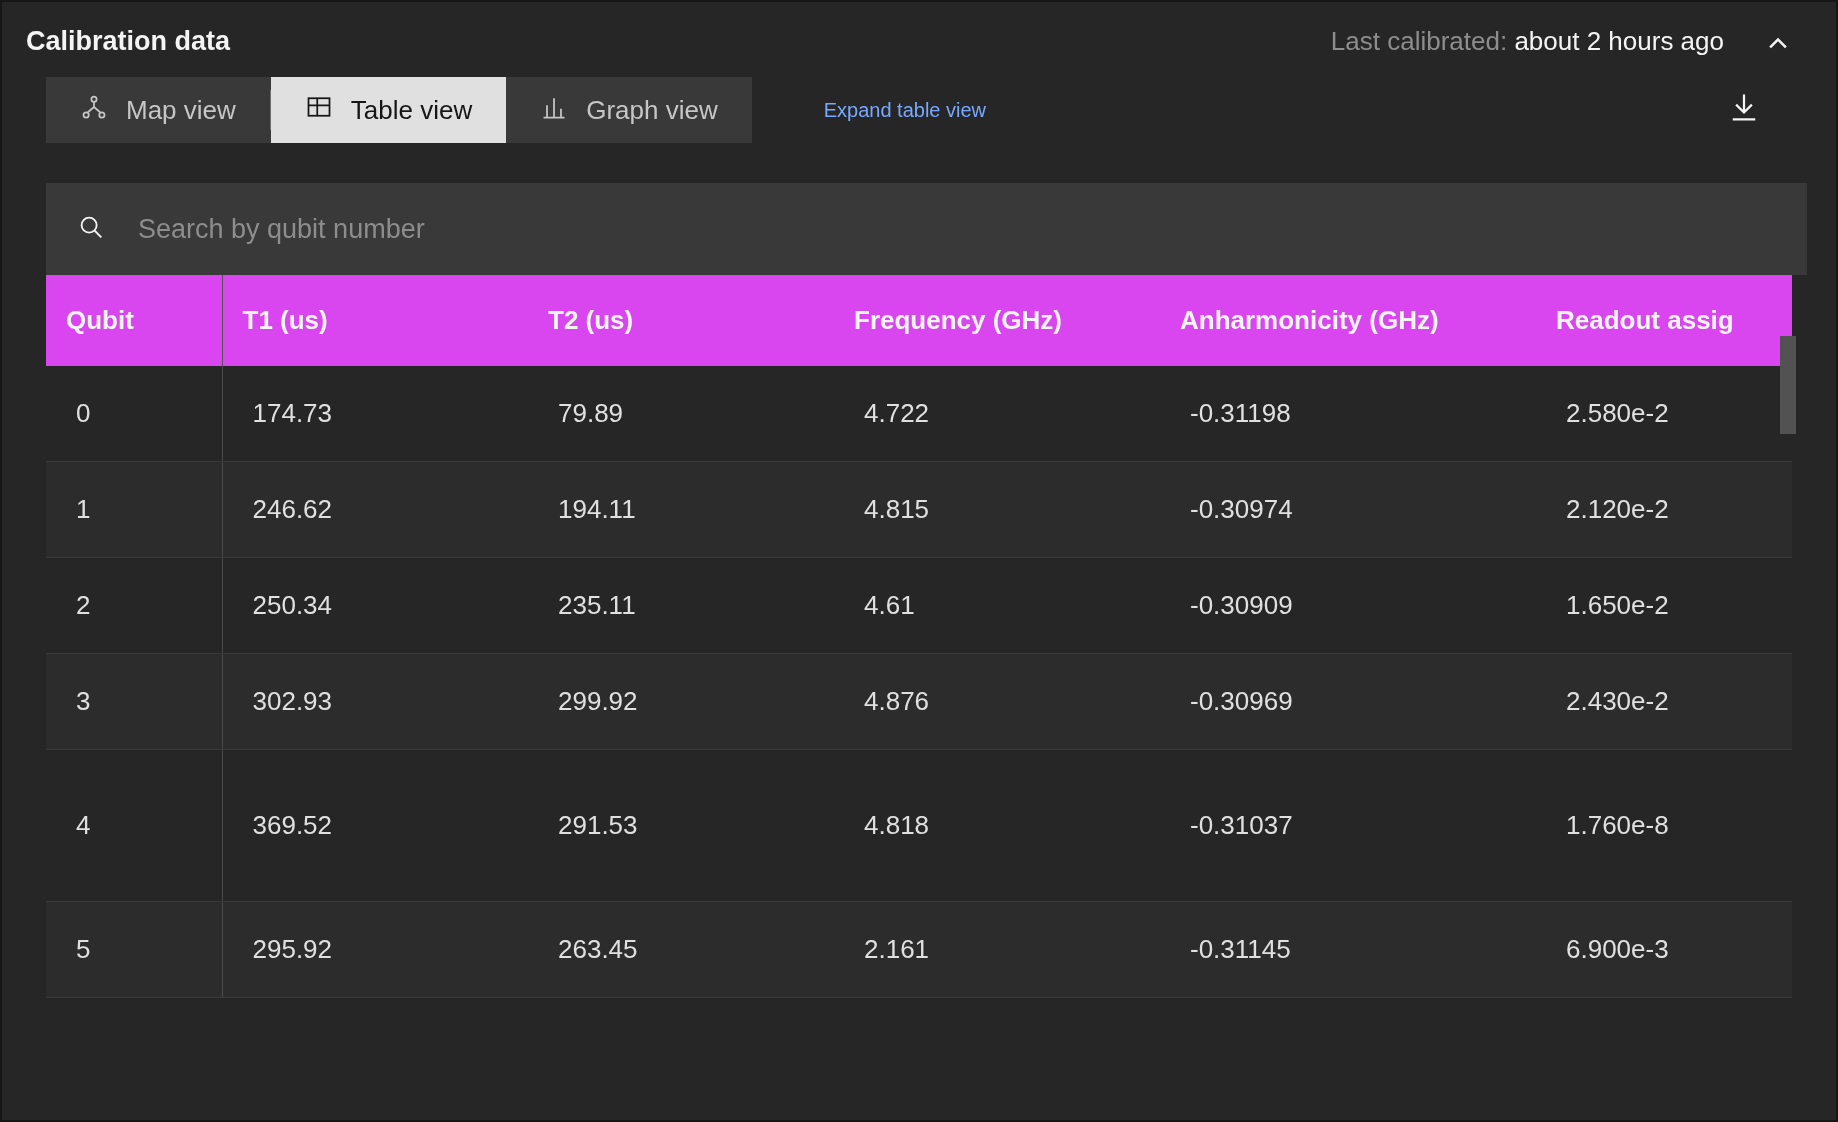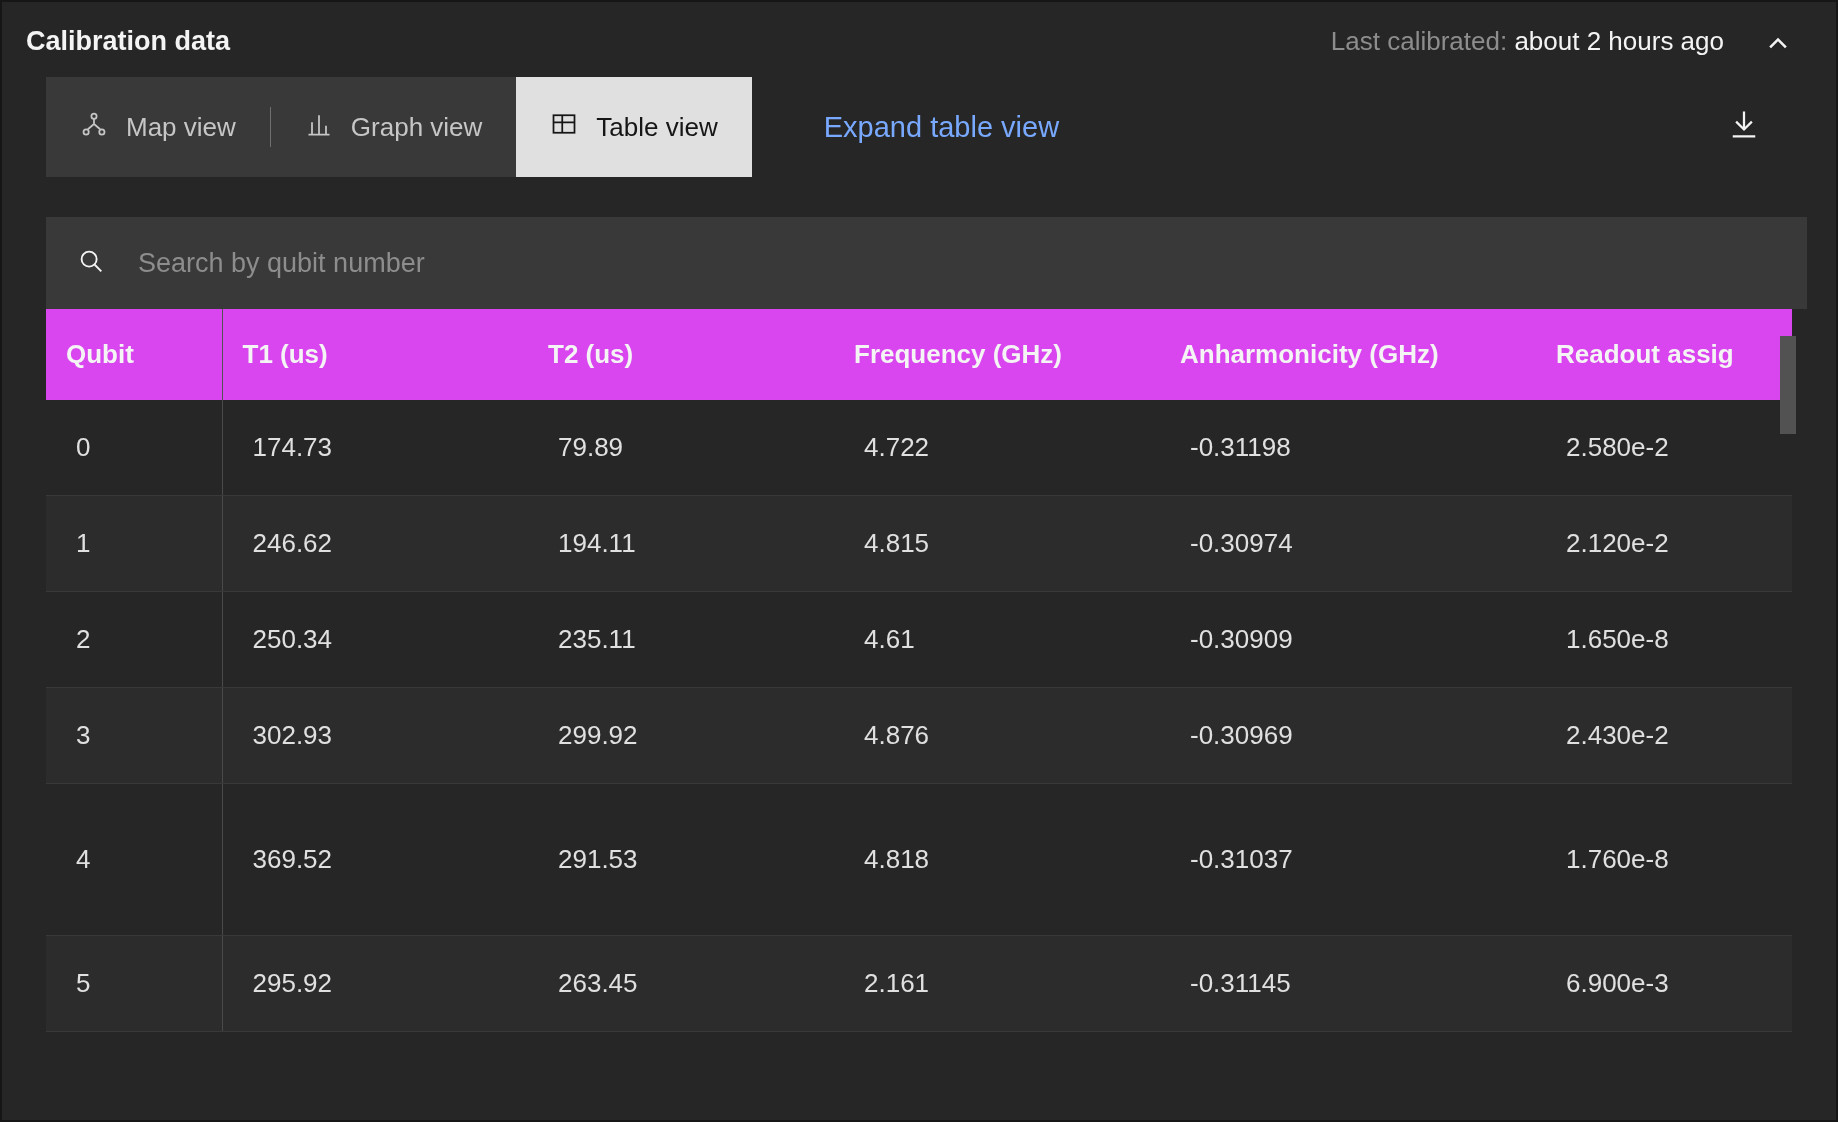--- a/index.html
+++ b/index.html
@@ -43,21 +43,21 @@
     .toolbar {
       display: flex;
       align-items: center;
       padding: 0 44px;
       gap: 24px;
     }
     .view-tabs {
       display: flex;
       background: #393939;
       border-radius: 0;
-      height: 100px;
+      height: 66px;
     }
     .tab {
       display: flex;
       align-items: center;
       gap: 18px;
       padding: 0 34px;
       font-size: 26px;
       color: #c6c6c6;
       cursor: pointer;
       position: relative;
@@ -67,21 +67,21 @@
       color: #161616;
     }
     .tab-sep {
       width: 1px;
       height: 40px;
       background: #6f6f6f;
       align-self: center;
     }
     .expand-link {
       color: #78a9ff;
-      font-size: 29px;
+      font-size: 20px;
       padding-left: 48px;
       cursor: pointer;
     }
     .spacer { flex: 1; }
     .download-btn {
       display: flex;
       align-items: center;
       justify-content: center;
       width: 56px;
       height: 56px;
@@ -178,36 +178,36 @@
           <svg width="28" height="28" viewBox="0 0 32 32" fill="none" stroke="#c6c6c6" stroke-width="2">
             <circle cx="16" cy="7" r="3"></circle>
               <circle cx="7" cy="25" r="3"></circle>
               <circle cx="25" cy="25" r="3"></circle>
             <path d="M16 10v6M16 16l-7 6M16 16l7 6"></path>
           </svg>
         </span>
         <span>Map view</span>
       </div>
       <div class="tab-sep"></div>
-      <div class="tab">
-        <span>
-          <svg width="28" height="28" viewBox="0 0 32 32" fill="none" stroke="#c6c6c6" stroke-width="2">
-            <path d="M4 28h24M8 28V14M16 28V6M24 28V18"></path>
-          </svg>
-        </span>
-        <span>Graph view</span>
-      </div>
       <div class="tab active">
         <span>
           <svg width="28" height="28" viewBox="0 0 32 32" fill="none" stroke="#161616" stroke-width="2">
             <rect x="4" y="6" width="24" height="20"></rect>
               <path d="M4 14h24M14 6v20"></path>
           </svg>
         </span>
         <span>Table view</span>
+      </div>
+      <div class="tab">
+        <span>
+          <svg width="28" height="28" viewBox="0 0 32 32" fill="none" stroke="#c6c6c6" stroke-width="2">
+            <path d="M4 28h24M8 28V14M16 28V6M24 28V18"></path>
+          </svg>
+        </span>
+        <span>Graph view</span>
       </div>
     </div>
     <div class="expand-link">Expand table view</div>
     <div class="spacer"></div>
     <div class="download-btn">
       <span>
         <svg width="36" height="36" viewBox="0 0 32 32" fill="none" stroke="#f4f4f4" stroke-width="2">
           <path d="M16 4v16M9 13l7 7 7-7M6 26h20"></path>
         </svg>
       </span>
@@ -260,21 +260,21 @@
             <td>4.815</td>
             <td>-0.30974</td>
             <td>2.120e-2</td>
           </tr>
           <tr>
             <td class="col-qubit">2</td>
             <td>250.34</td>
             <td>235.11</td>
             <td>4.61</td>
             <td>-0.30909</td>
-            <td>1.650e-8</td>
+            <td>1.650e-2</td>
           </tr>
           <tr>
             <td class="col-qubit">3</td>
             <td>302.93</td>
             <td>299.92</td>
             <td>4.876</td>
             <td>-0.30969</td>
             <td>2.430e-2</td>
           </tr>
           <tr class="tall">

